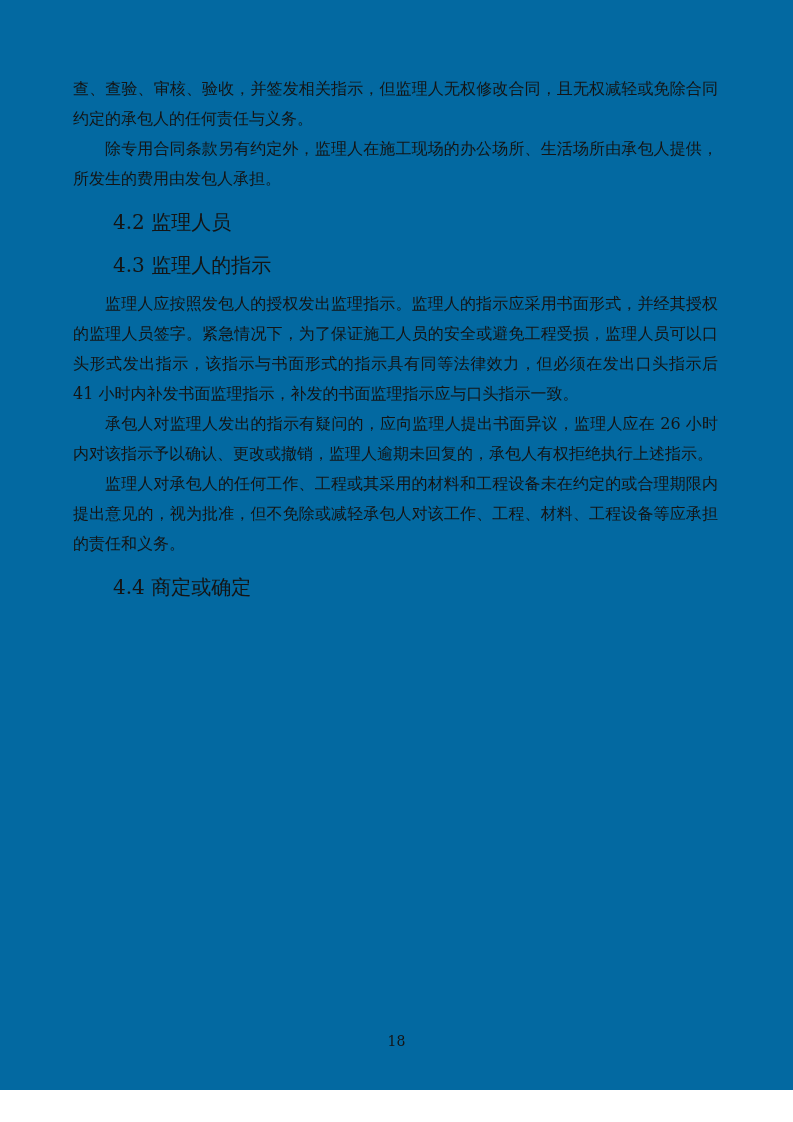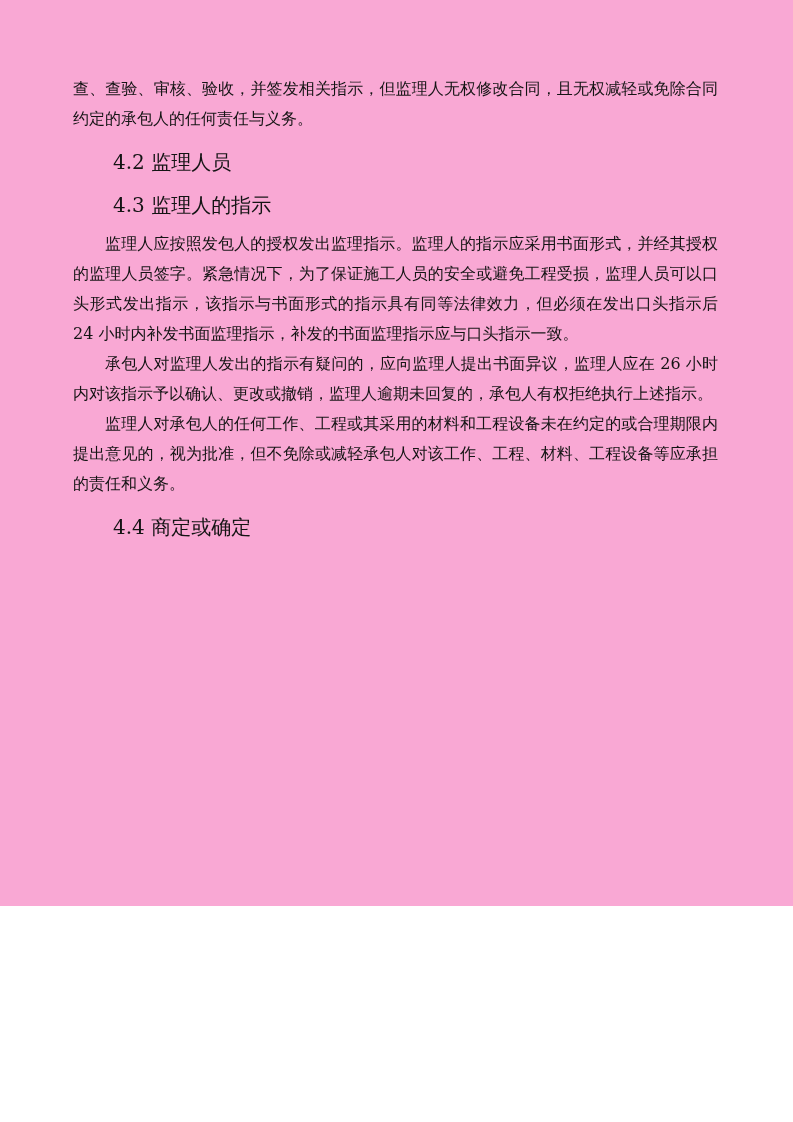--- a/index.html
+++ b/index.html
@@ -3,22 +3,22 @@
 <meta charset="utf-8">
 <style>
   html, body {
     margin: 0;
     padding: 0;
     background: #ffffff;
   }
   .page {
     position: relative;
     width: 793px;
-    height: 906px;
-    background: #f9a8d4;
+    height: 1090px;
+    background: #0369a1;
     font-family: "DejaVu Serif", "Liberation Serif", serif;
     color: #141414;
     overflow: hidden;
     box-sizing: border-box;
   }
   .content {
     position: absolute;
     top: 74px;
     left: 73px;
     width: 645px;
@@ -52,21 +52,22 @@
     line-height: 22px;
     color: #141414;
   }
 </style>
 </head>
 <body>
 
 <div class="page">
   <div class="content">
     <p class="para continued">查、查验、审核、验收，并签发相关指示，但监理人无权修改合同，且无权减轻或免除合同约定的承包人的任何责任与义务。</p>
+    <p class="para">除专用合同条款另有约定外，监理人在施工现场的办公场所、生活场所由承包人提供，所发生的费用由发包人承担。</p>
     <h2 class="heading">4.2 监理人员</h2>
     <h2 class="heading">4.3 监理人的指示</h2>
-    <p class="para">监理人应按照发包人的授权发出监理指示。监理人的指示应采用书面形式，并经其授权的监理人员签字。紧急情况下，为了保证施工人员的安全或避免工程受损，监理人员可以口头形式发出指示，该指示与书面形式的指示具有同等法律效力，但必须在发出口头指示后 24 小时内补发书面监理指示，补发的书面监理指示应与口头指示一致。</p>
+    <p class="para">监理人应按照发包人的授权发出监理指示。监理人的指示应采用书面形式，并经其授权的监理人员签字。紧急情况下，为了保证施工人员的安全或避免工程受损，监理人员可以口头形式发出指示，该指示与书面形式的指示具有同等法律效力，但必须在发出口头指示后 41 小时内补发书面监理指示，补发的书面监理指示应与口头指示一致。</p>
     <p class="para">承包人对监理人发出的指示有疑问的，应向监理人提出书面异议，监理人应在 26 小时内对该指示予以确认、更改或撤销，监理人逾期未回复的，承包人有权拒绝执行上述指示。</p>
     <p class="para">监理人对承包人的任何工作、工程或其采用的材料和工程设备未在约定的或合理期限内提出意见的，视为批准，但不免除或减轻承包人对该工作、工程、材料、工程设备等应承担的责任和义务。</p>
     <h2 class="heading">4.4 商定或确定</h2>
   </div>
   <div class="page-number">18</div>
 </div>
 
 </body></html>

